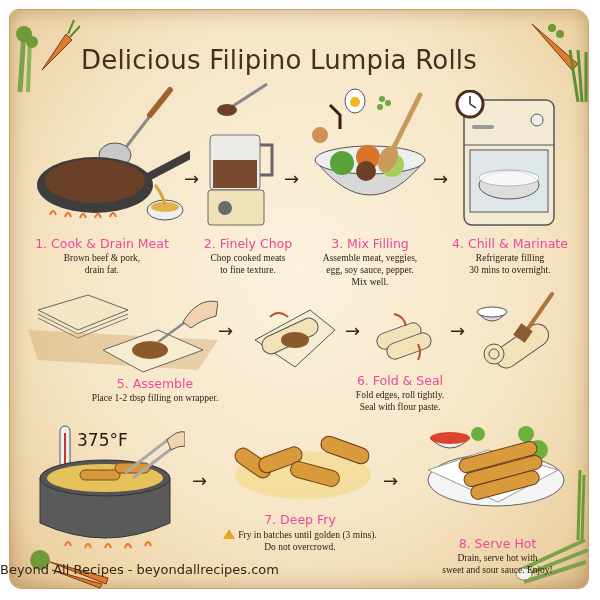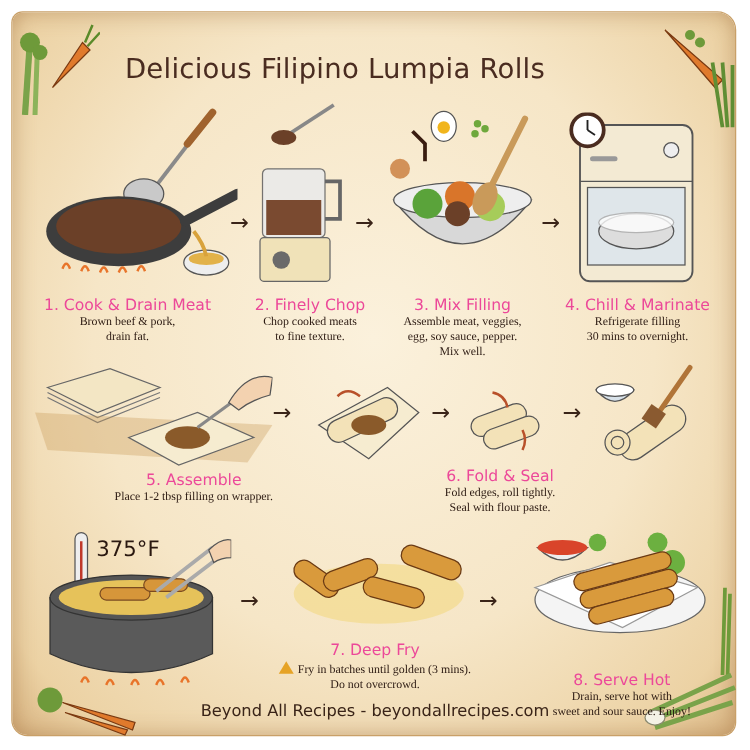--- a/index.html
+++ b/index.html
@@ -1,25 +1,25 @@
 <!DOCTYPE html>
 <html><head>
 <meta charset="utf-8">
 <style>
   html,body{margin:0;padding:0;}
   body{width:600px;height:600px;background:#ffffff;position:relative;overflow:hidden;font-family:"DejaVu Sans",sans-serif;color:#3a2418;}
   .parchment{position:absolute;left:10px;top:10px;width:578px;height:578px;background:radial-gradient(ellipse at 50% 45%,#fbf1dc 0%,#f6e6c7 55%,#ecd2a4 88%,#d9b583 100%);border-radius:8px 14px 10px 12px;box-shadow:inset 0 0 18px rgba(150,100,50,.45),0 0 0 1px #c9a068;}
-  .title{position:absolute;left:0;width:536px;top:28px;text-align:center;font-family:"DejaVu Sans",sans-serif;font-size:22px;letter-spacing:.2px;color:#4a2c20;font-weight:normal;}
+  .title{position:absolute;left:11px;width:536px;top:28px;text-align:center;font-family:"DejaVu Sans",sans-serif;font-size:26px;letter-spacing:.2px;color:#4a2c20;font-weight:normal;}
   .step{position:absolute;text-align:center;}
   .step h3{margin:0;font-size:12.5px;font-weight:normal;color:#ec4899;font-family:"DejaVu Sans",sans-serif;}
   .step p{margin:1px 0 0;font-size:9.5px;line-height:12px;color:#2a1810;font-family:Liberation Serif, serif;}
   .step.left{text-align:center;}
   .arrow{position:absolute;font-size:18px;color:#3a2418;}
   .illus{position:absolute;}
-  .footer{position:absolute;left:0;width:600px;top:562px;text-align:center;font-size:13px;color:#3a2418;}
+  .footer{position:absolute;left:0;width:600px;top:562px;font-size:13px;color:#3a2418;}
   .warn{display:inline-block;width:0;height:0;border-left:6px solid transparent;border-right:6px solid transparent;border-bottom:10px solid #e6a326;position:relative;top:1px;margin-right:3px;}
 </style>
 </head>
 <body>
 
 <div class="parchment"></div>
 
 <svg class="illus" style="left:10px;top:12px" width="70" height="80" viewBox="0 0 70 80">
   <path d="M10 80 L14 20" stroke="#7aa34a" stroke-width="5" fill="none"></path>
   <path d="M18 80 L20 25" stroke="#8cb35a" stroke-width="4" fill="none"></path>

